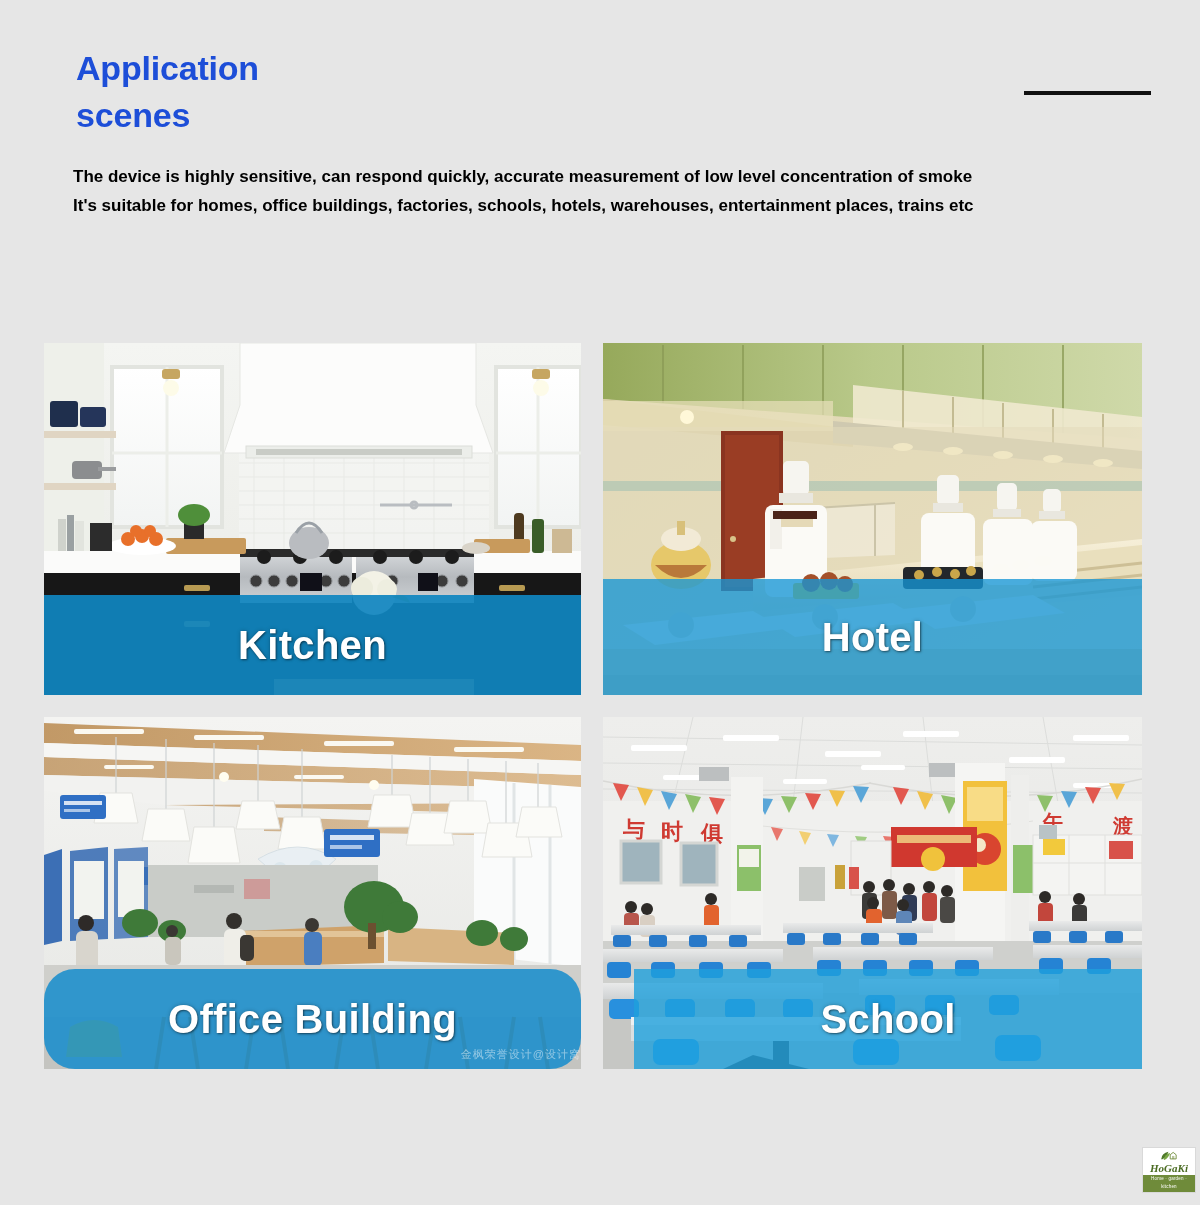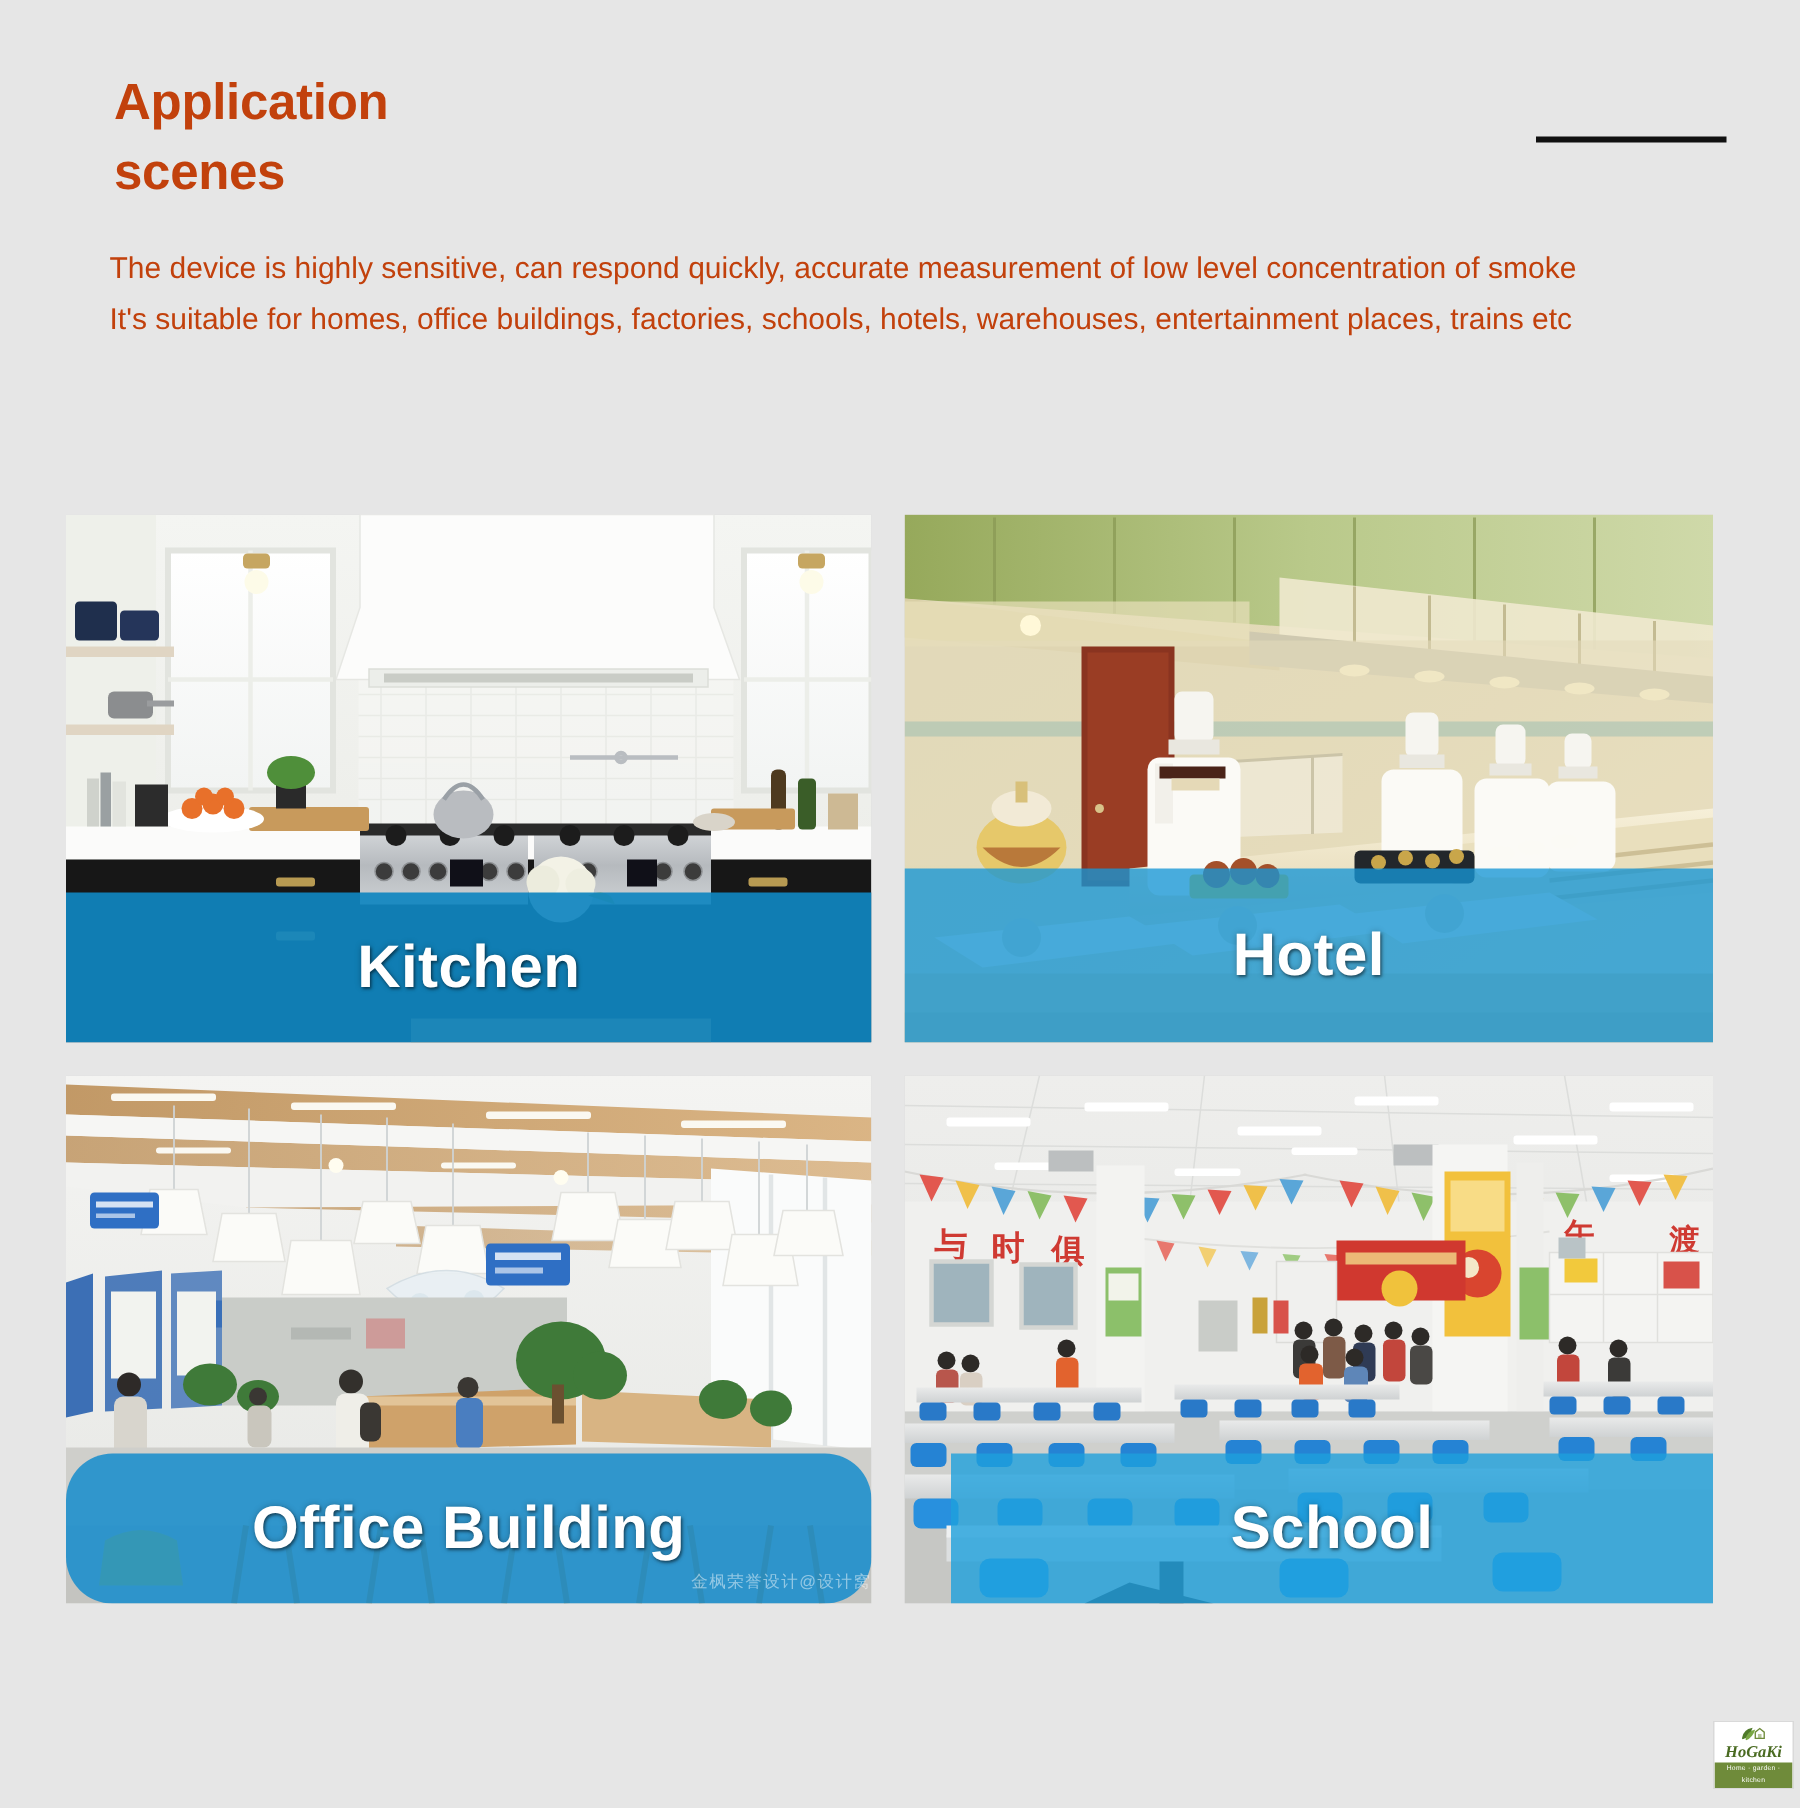--- a/index.html
+++ b/index.html
@@ -21,43 +21,44 @@
 
   
   .header-title {
     position: absolute;
     left: 76px;
     top: 45px;
     width: 420px;
     font-size: 34px;
     font-weight: bold;
     line-height: 1.38;
-    color: #c2410c;
+    color: #1d4ed8;
     letter-spacing: -0.2px;
     white-space: pre-line;
   }
 
   .header-rule {
     position: absolute;
     left: 1024px;
     top: 91px;
     width: 127px;
     height: 4px;
     background: #111111;
   }
 
   .intro {
     position: absolute;
     left: 73px;
     top: 163px;
     width: 1010px;
-    font-size: 20px;
+    font-size: 17px;
     line-height: 1.68;
-    color: #c2410c;
+    color: #000000;
     white-space: pre-line;
+    font-weight: bold;
   }
 
   
   .grid {
     position: absolute;
     left: 44px;
     top: 343px;
     width: 1098px;
     display: grid;
     grid-template-columns: 537px 539px;

